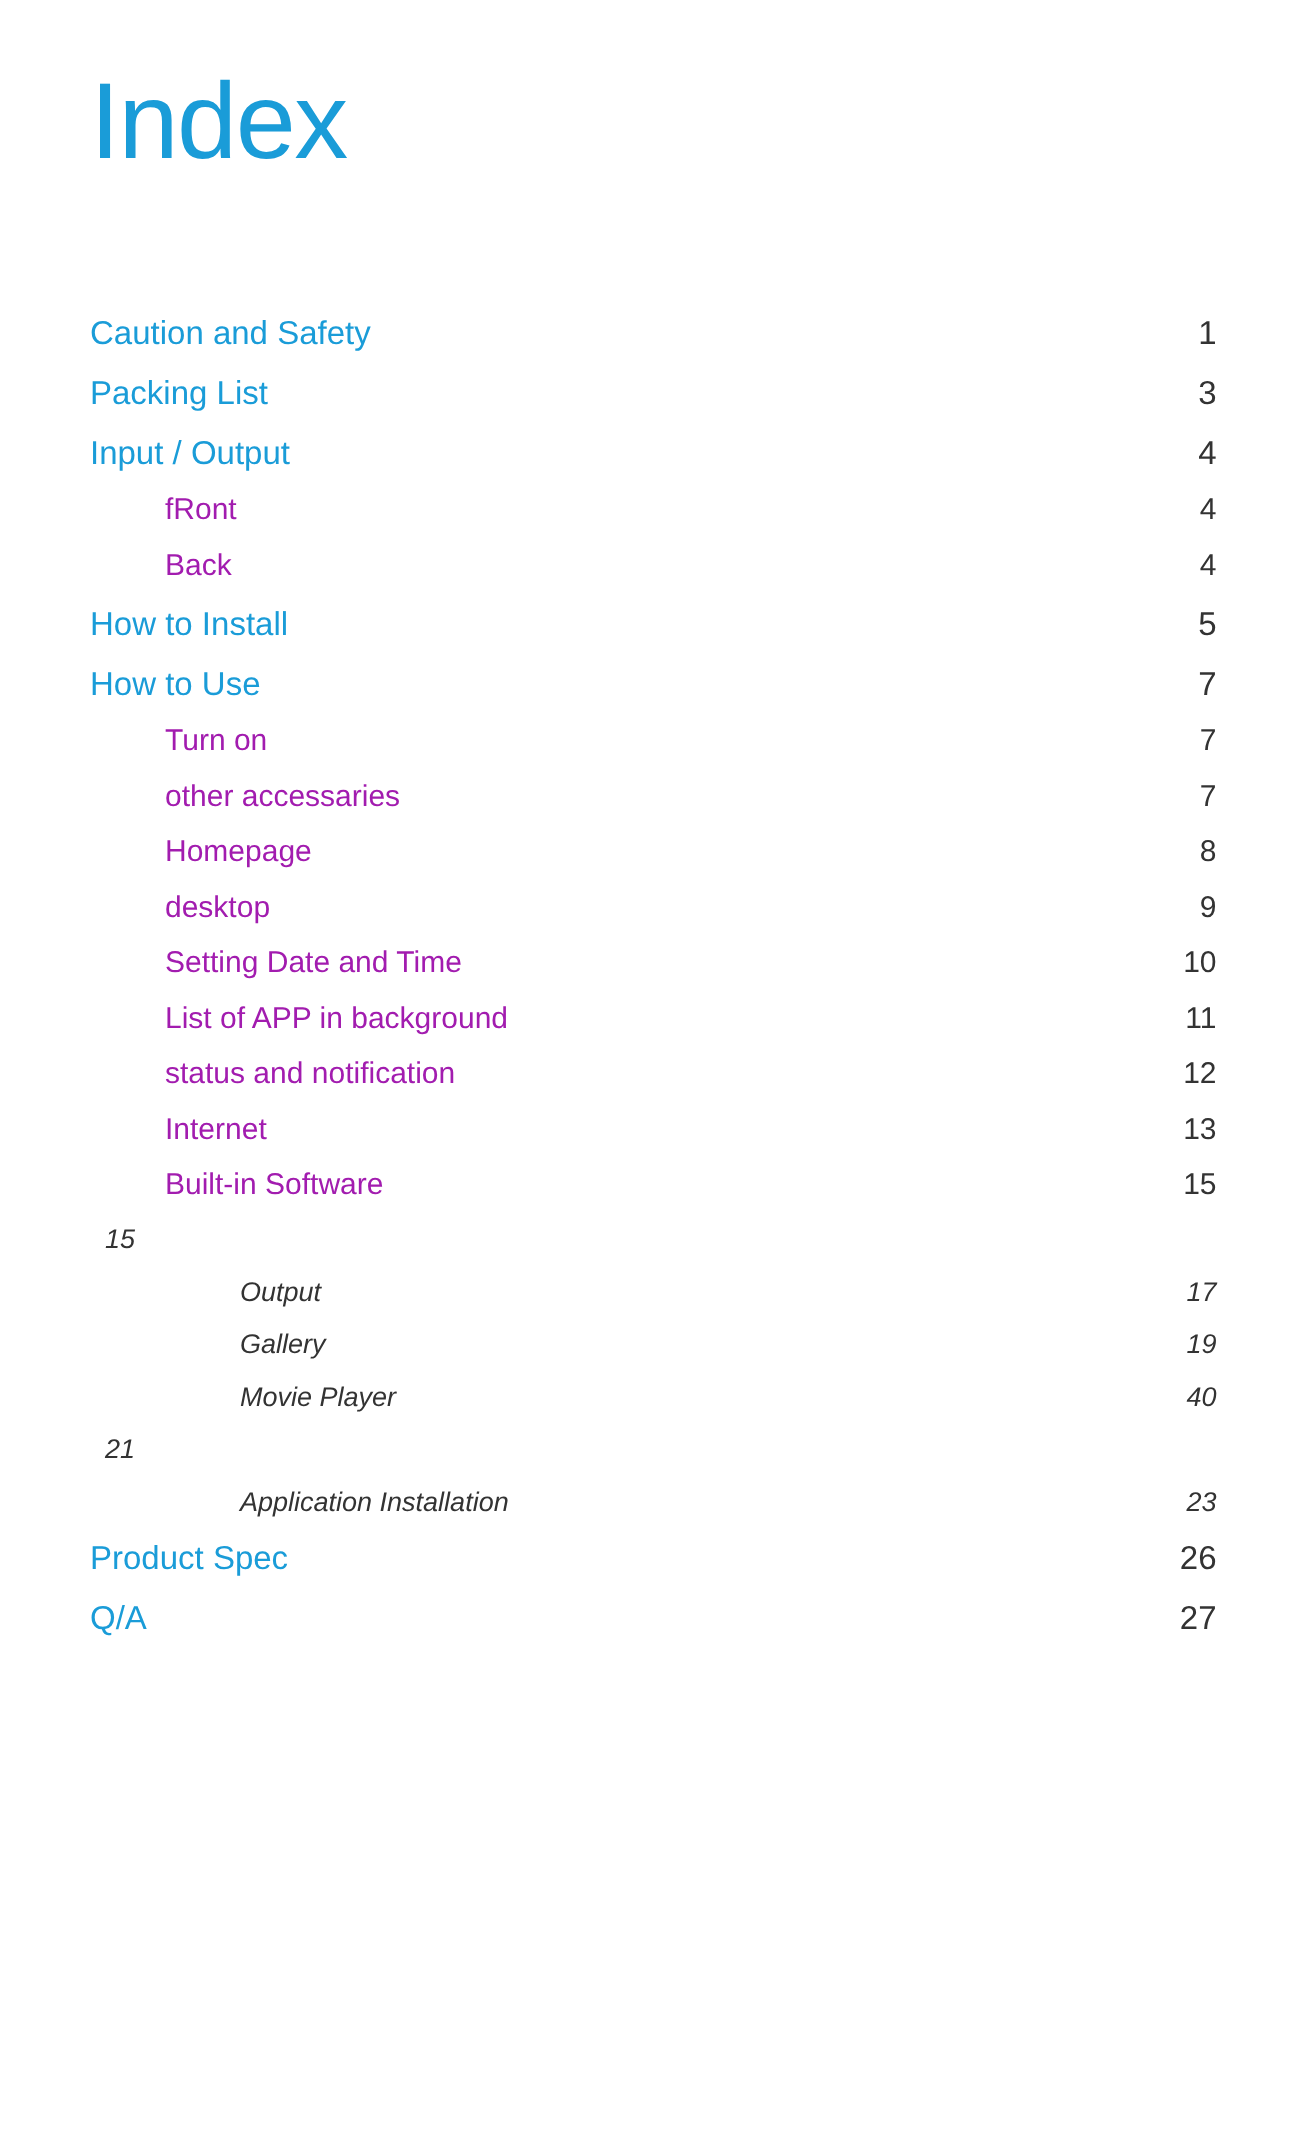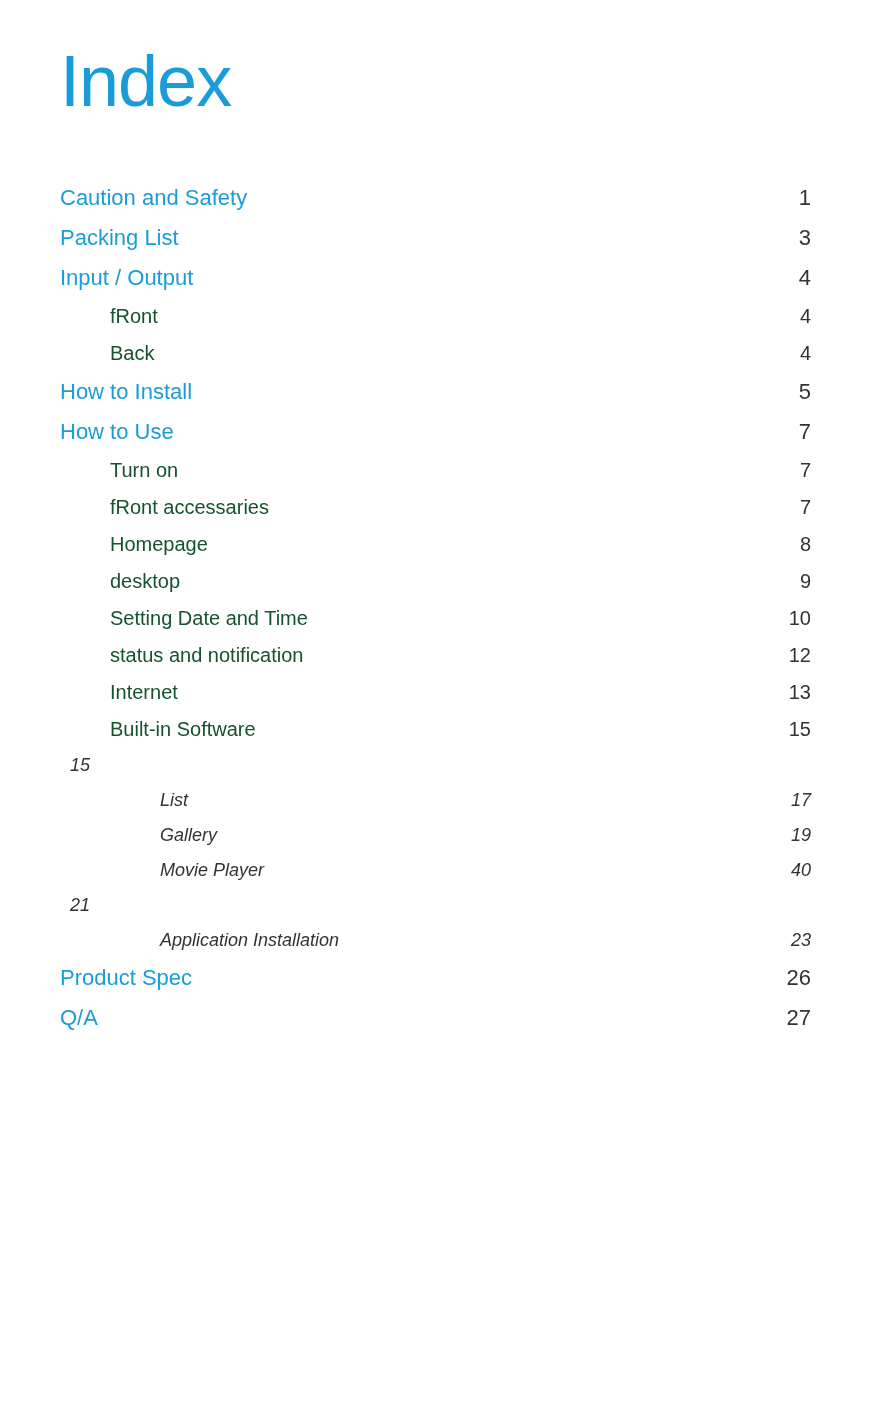--- a/index.html
+++ b/index.html
@@ -14,21 +14,21 @@
       width: 871px;
       min-height: 1421px;
       padding: 40px 60px 60px 60px;
       color: #333;
     }
 
     .page-title {
       font-size: 72px;
       font-weight: 300;
       color: #1a9cd8;
-      margin-bottom: 56px;
+      margin-bottom: 80px;
       letter-spacing: -1px;
     }
 
     .toc-label {
       flex: 1;
     }
 
     .toc-page {
       text-align: right;
       min-width: 30px;
@@ -41,21 +41,21 @@
       font-weight: 400;
     }
     .level-1 .toc-page {
       color: #333;
       font-size: 22px;
       font-weight: 400;
     }
 
     
     .level-2 .toc-label {
-      color: #14532d;
+      color: #a21caf;
       font-size: 20px;
       font-weight: 400;
       padding-left: 50px;
     }
     .level-2 .toc-page {
       color: #333;
       font-size: 20px;
       font-weight: 400;
     }
 
@@ -114,52 +114,56 @@
     </div>
     <div class="toc-entry level-1">
       <span class="toc-label">How to Use</span>
       <span class="toc-page">7</span>
     </div>
     <div class="toc-entry level-2">
       <span class="toc-label">Turn on</span>
       <span class="toc-page">7</span>
     </div>
     <div class="toc-entry level-2">
-      <span class="toc-label">fRont accessaries</span>
+      <span class="toc-label">other accessaries</span>
       <span class="toc-page">7</span>
     </div>
     <div class="toc-entry level-2">
       <span class="toc-label">Homepage</span>
       <span class="toc-page">8</span>
     </div>
     <div class="toc-entry level-2">
       <span class="toc-label">desktop</span>
       <span class="toc-page">9</span>
     </div>
     <div class="toc-entry level-2">
       <span class="toc-label">Setting Date and Time</span>
       <span class="toc-page">10</span>
+    </div>
+    <div class="toc-entry level-2">
+      <span class="toc-label">List of APP in background</span>
+      <span class="toc-page">11</span>
     </div>
     <div class="toc-entry level-2">
       <span class="toc-label">status and notification</span>
       <span class="toc-page">12</span>
     </div>
     <div class="toc-entry level-2">
       <span class="toc-label">Internet</span>
       <span class="toc-page">13</span>
     </div>
     <div class="toc-entry level-2">
       <span class="toc-label">Built-in Software</span>
       <span class="toc-page">15</span>
     </div>
     <div class="toc-entry level-3">
       <span class="toc-page">15</span>
     </div>
     <div class="toc-entry level-3">
-      <span class="toc-label">List</span>
+      <span class="toc-label">Output</span>
       <span class="toc-page">17</span>
     </div>
     <div class="toc-entry level-3">
       <span class="toc-label">Gallery</span>
       <span class="toc-page">19</span>
     </div>
     <div class="toc-entry level-3">
       <span class="toc-label">Movie Player</span>
       <span class="toc-page">40</span>
     </div>

